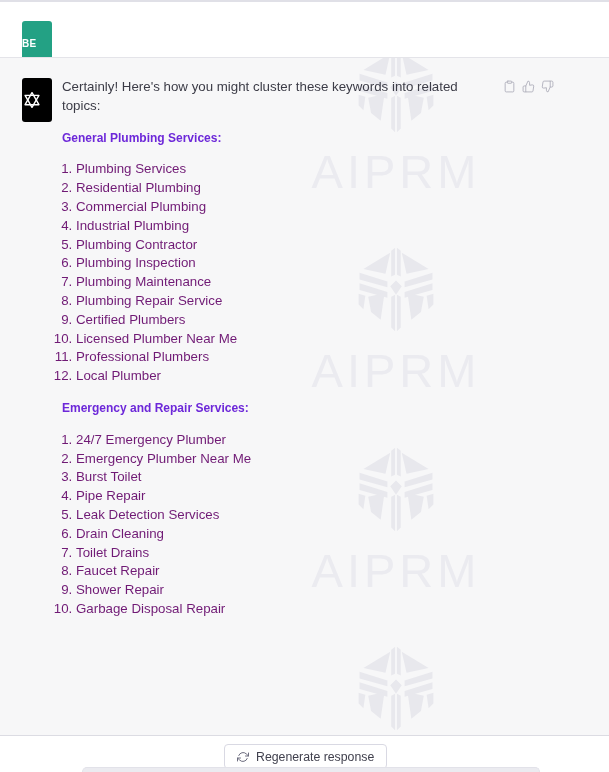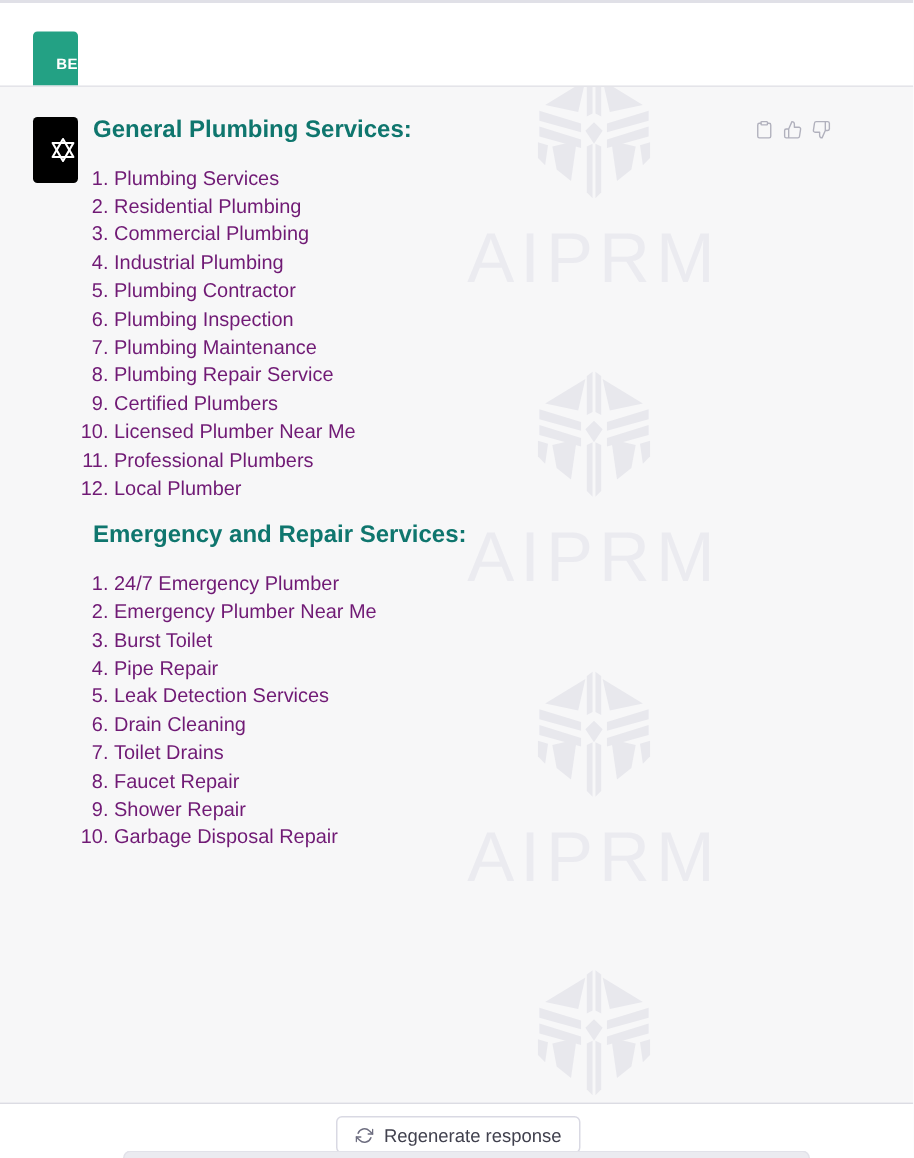--- a/index.html
+++ b/index.html
@@ -4,33 +4,33 @@
 <style>
   * { margin:0; padding:0; box-sizing:border-box; }
   html,body { width:609px; height:772px; overflow:hidden; background:#fff;
     font-family:"Liberation Sans","DejaVu Sans",sans-serif; }
   .page { position:relative; width:609px; height:772px; overflow:hidden; background:#fff; }
 
   
   .user-row { height:57px; background:#fff; border-top:2px solid #e0e0e7;
     display:flex; align-items:flex-start; gap:10px; padding:19px 55px 0 22px; }
   .avatar { width:30px; height:44px; border-radius:3px; flex:0 0 30px;
-    display:flex; align-items:center; justify-content:flex-end; }
+    display:flex; align-items:center; justify-content:flex-start; }
   .avatar-user { background:#23a184; color:#fff; font-size:10px; font-weight:700; letter-spacing:.3px; }
   .avatar-bot { background:#000; }
   .msg-text { font-size:13.3px; line-height:18.8px; color:#3c3c47; padding-top:6px; }
 
   
   .assistant-row { position:relative; height:678px; background:#f7f7f8;
     border-top:1px solid #e4e4e9; overflow:hidden; }
   .assistant-content { position:relative; z-index:1; display:flex; align-items:flex-start;
     gap:10px; padding:20px 55px 0 22px; }
   .message-col { flex:1 1 auto; min-width:0; }
   .md-intro { font-size:13.3px; line-height:18.8px; color:#3c3c47; margin:0 0 13px; }
-  .md-heading { font-size:16px; line-height:18.8px; font-weight:700; color:#0f766e; margin:0 0 13px; }
+  .md-heading { font-size:12px; line-height:18.8px; font-weight:700; color:#6d28d9; margin:0 0 13px; }
   .md-list { margin:0 0 13px; padding-left:14px; list-style:decimal outside; }
   .md-list li { font-size:13.3px; line-height:18.8px; color:#701a75; }
 
   .actions { display:flex; gap:6px; margin-left:auto; flex:0 0 auto; padding-top:2px; }
   .icon-btn { background:none; border:none; padding:0; cursor:pointer; line-height:0; }
   .icon-btn svg { stroke:#b1b1bd; fill:none; stroke-width:1.7; stroke-linecap:round; stroke-linejoin:round; }
 
   
   .watermark { position:absolute; inset:0; z-index:0; overflow:hidden; pointer-events:none; }
   .wm-tile { position:absolute; left:296px; width:200px; display:flex; flex-direction:column;
@@ -116,20 +116,21 @@
       <div class="avatar avatar-bot">
         <svg width="20" height="20" viewBox="0 0 24 24">
           <g stroke="#fff" stroke-width="1.7" fill="none" stroke-linejoin="round">
             <path d="M12 3.2 L20.3 17.6 L3.7 17.6 Z"></path>
             <path d="M12 20.8 L3.7 6.4 L20.3 6.4 Z"></path>
           </g>
         </svg>
       </div>
 
       <div class="message-col">
+        <p class="md-intro">Certainly! Here's how you might cluster these keywords into related topics:</p>
         <div id="sections">
   <div class="md-section">
     <p class="md-heading">General Plumbing Services:</p>
     <ol class="md-list">
                 <li>Plumbing Services</li>
                 <li>Residential Plumbing</li>
                 <li>Commercial Plumbing</li>
                 <li>Industrial Plumbing</li>
                 <li>Plumbing Contractor</li>
                 <li>Plumbing Inspection</li>

